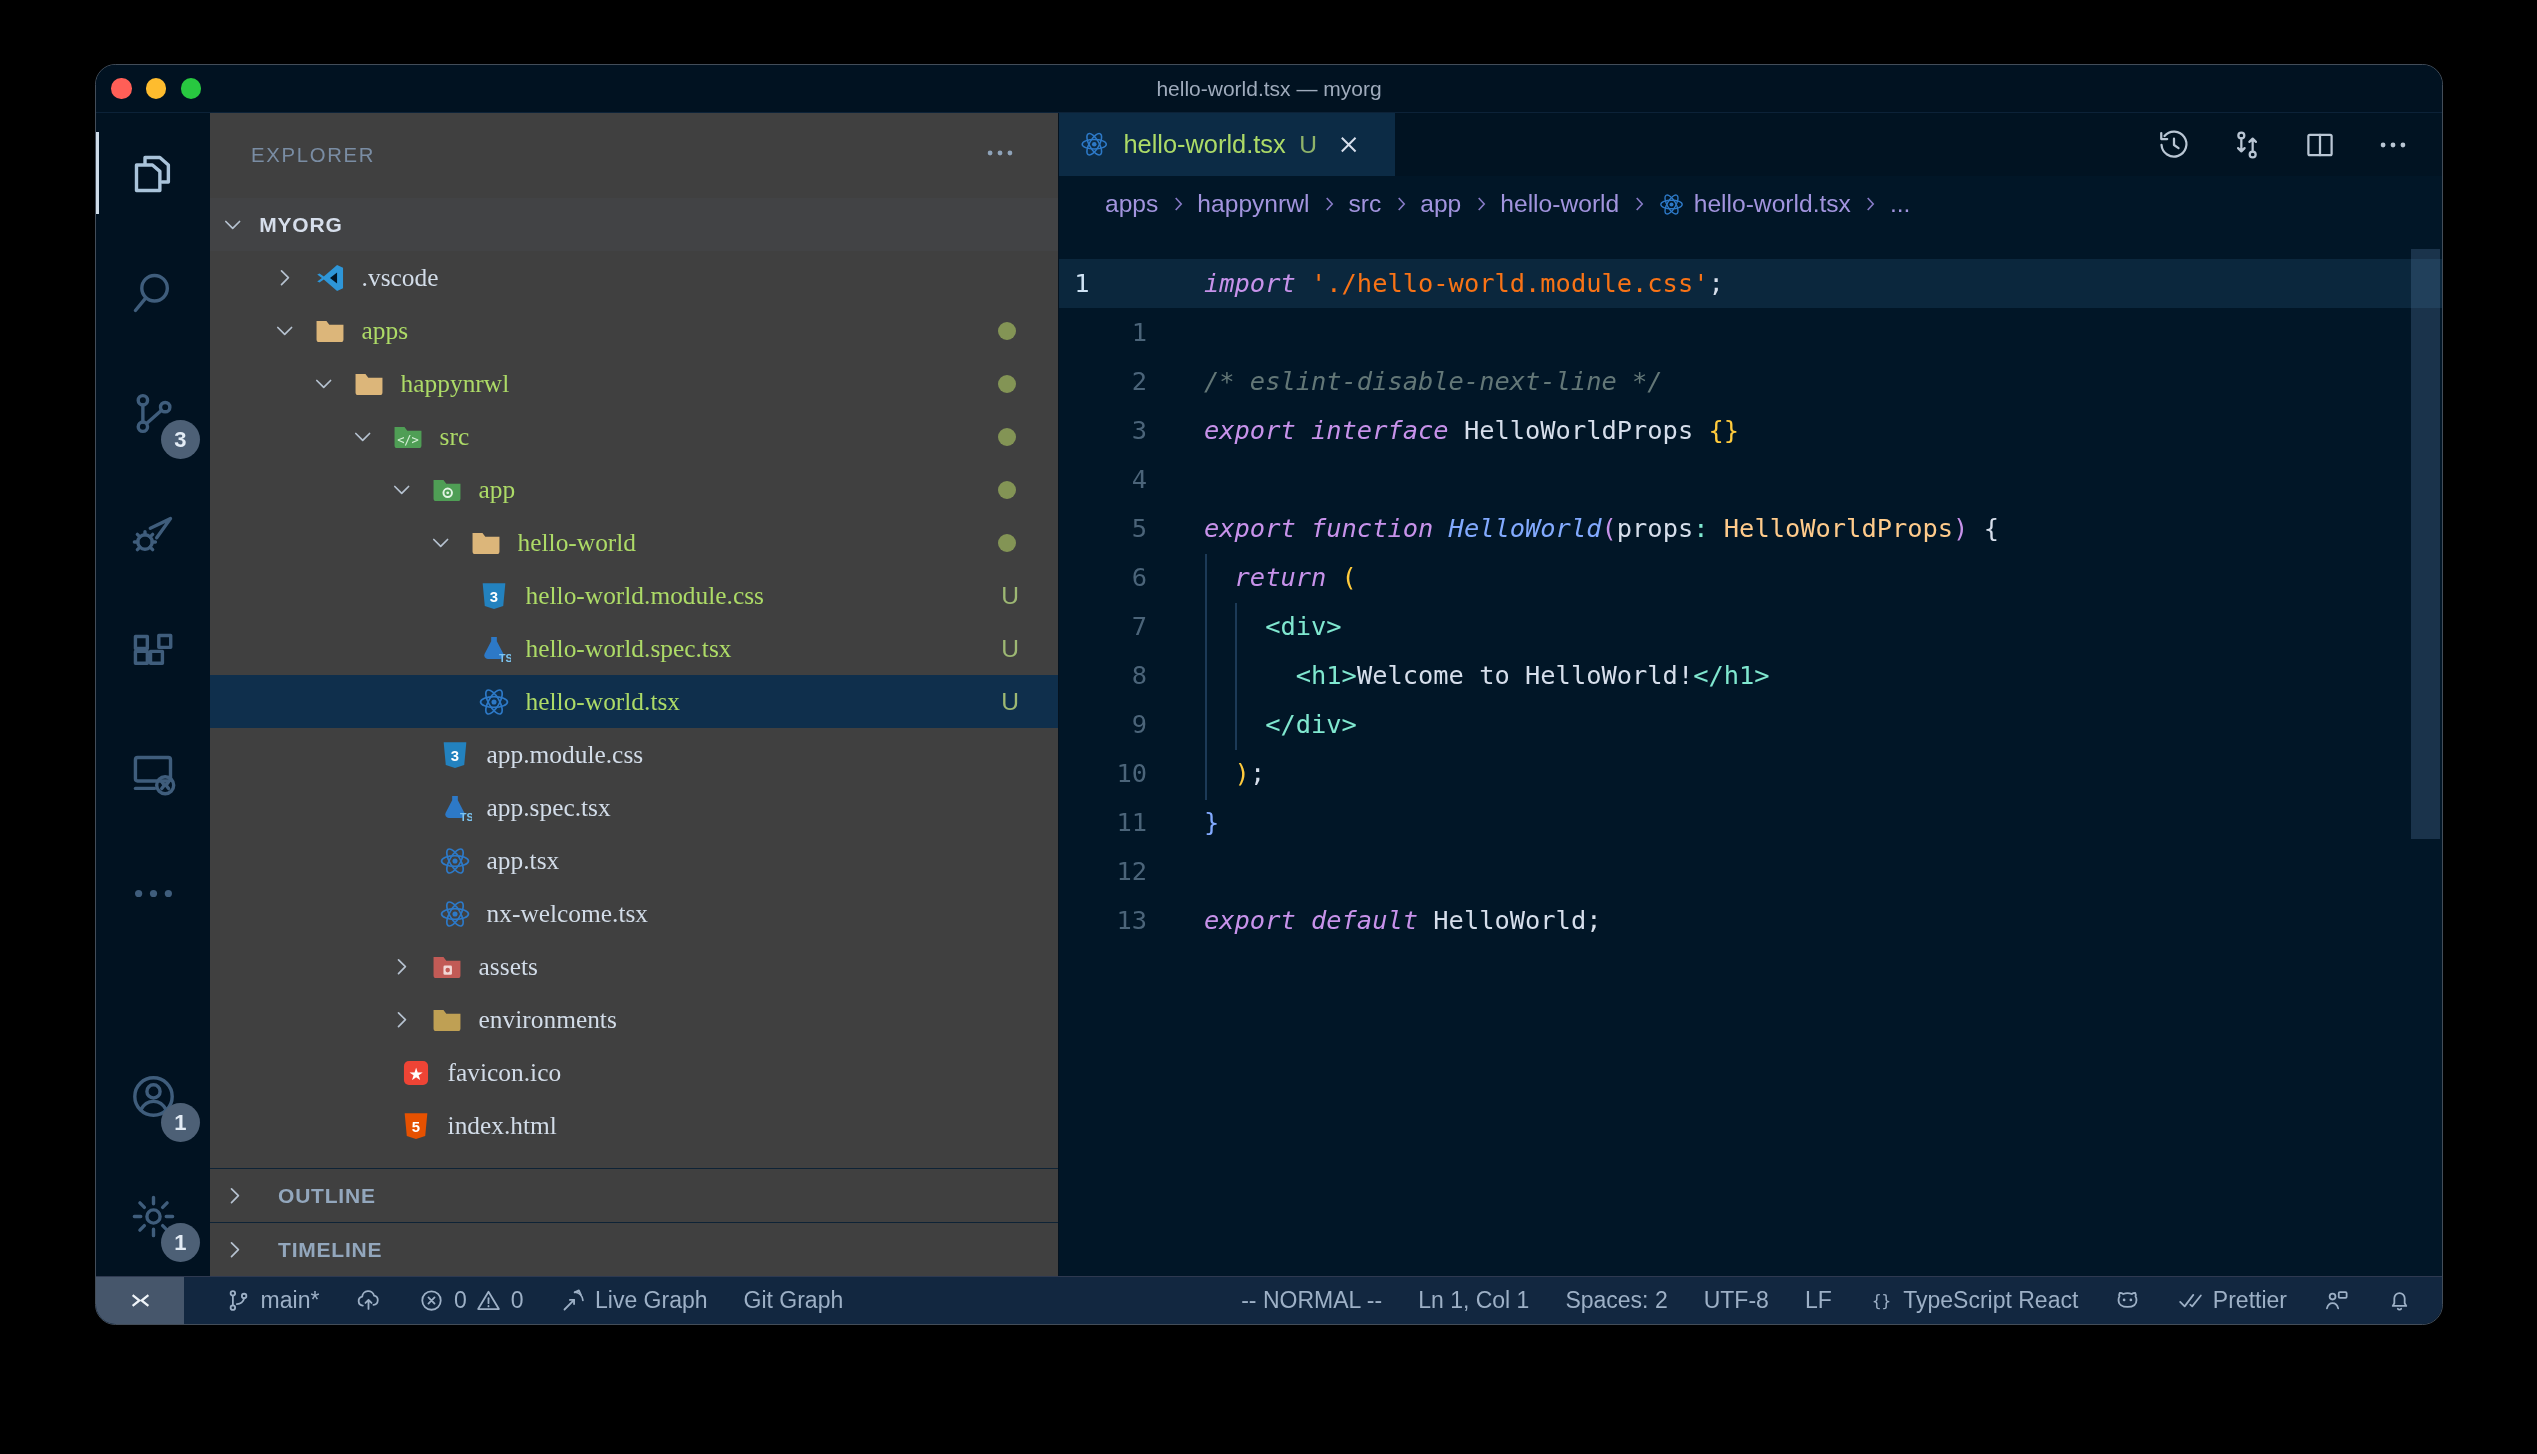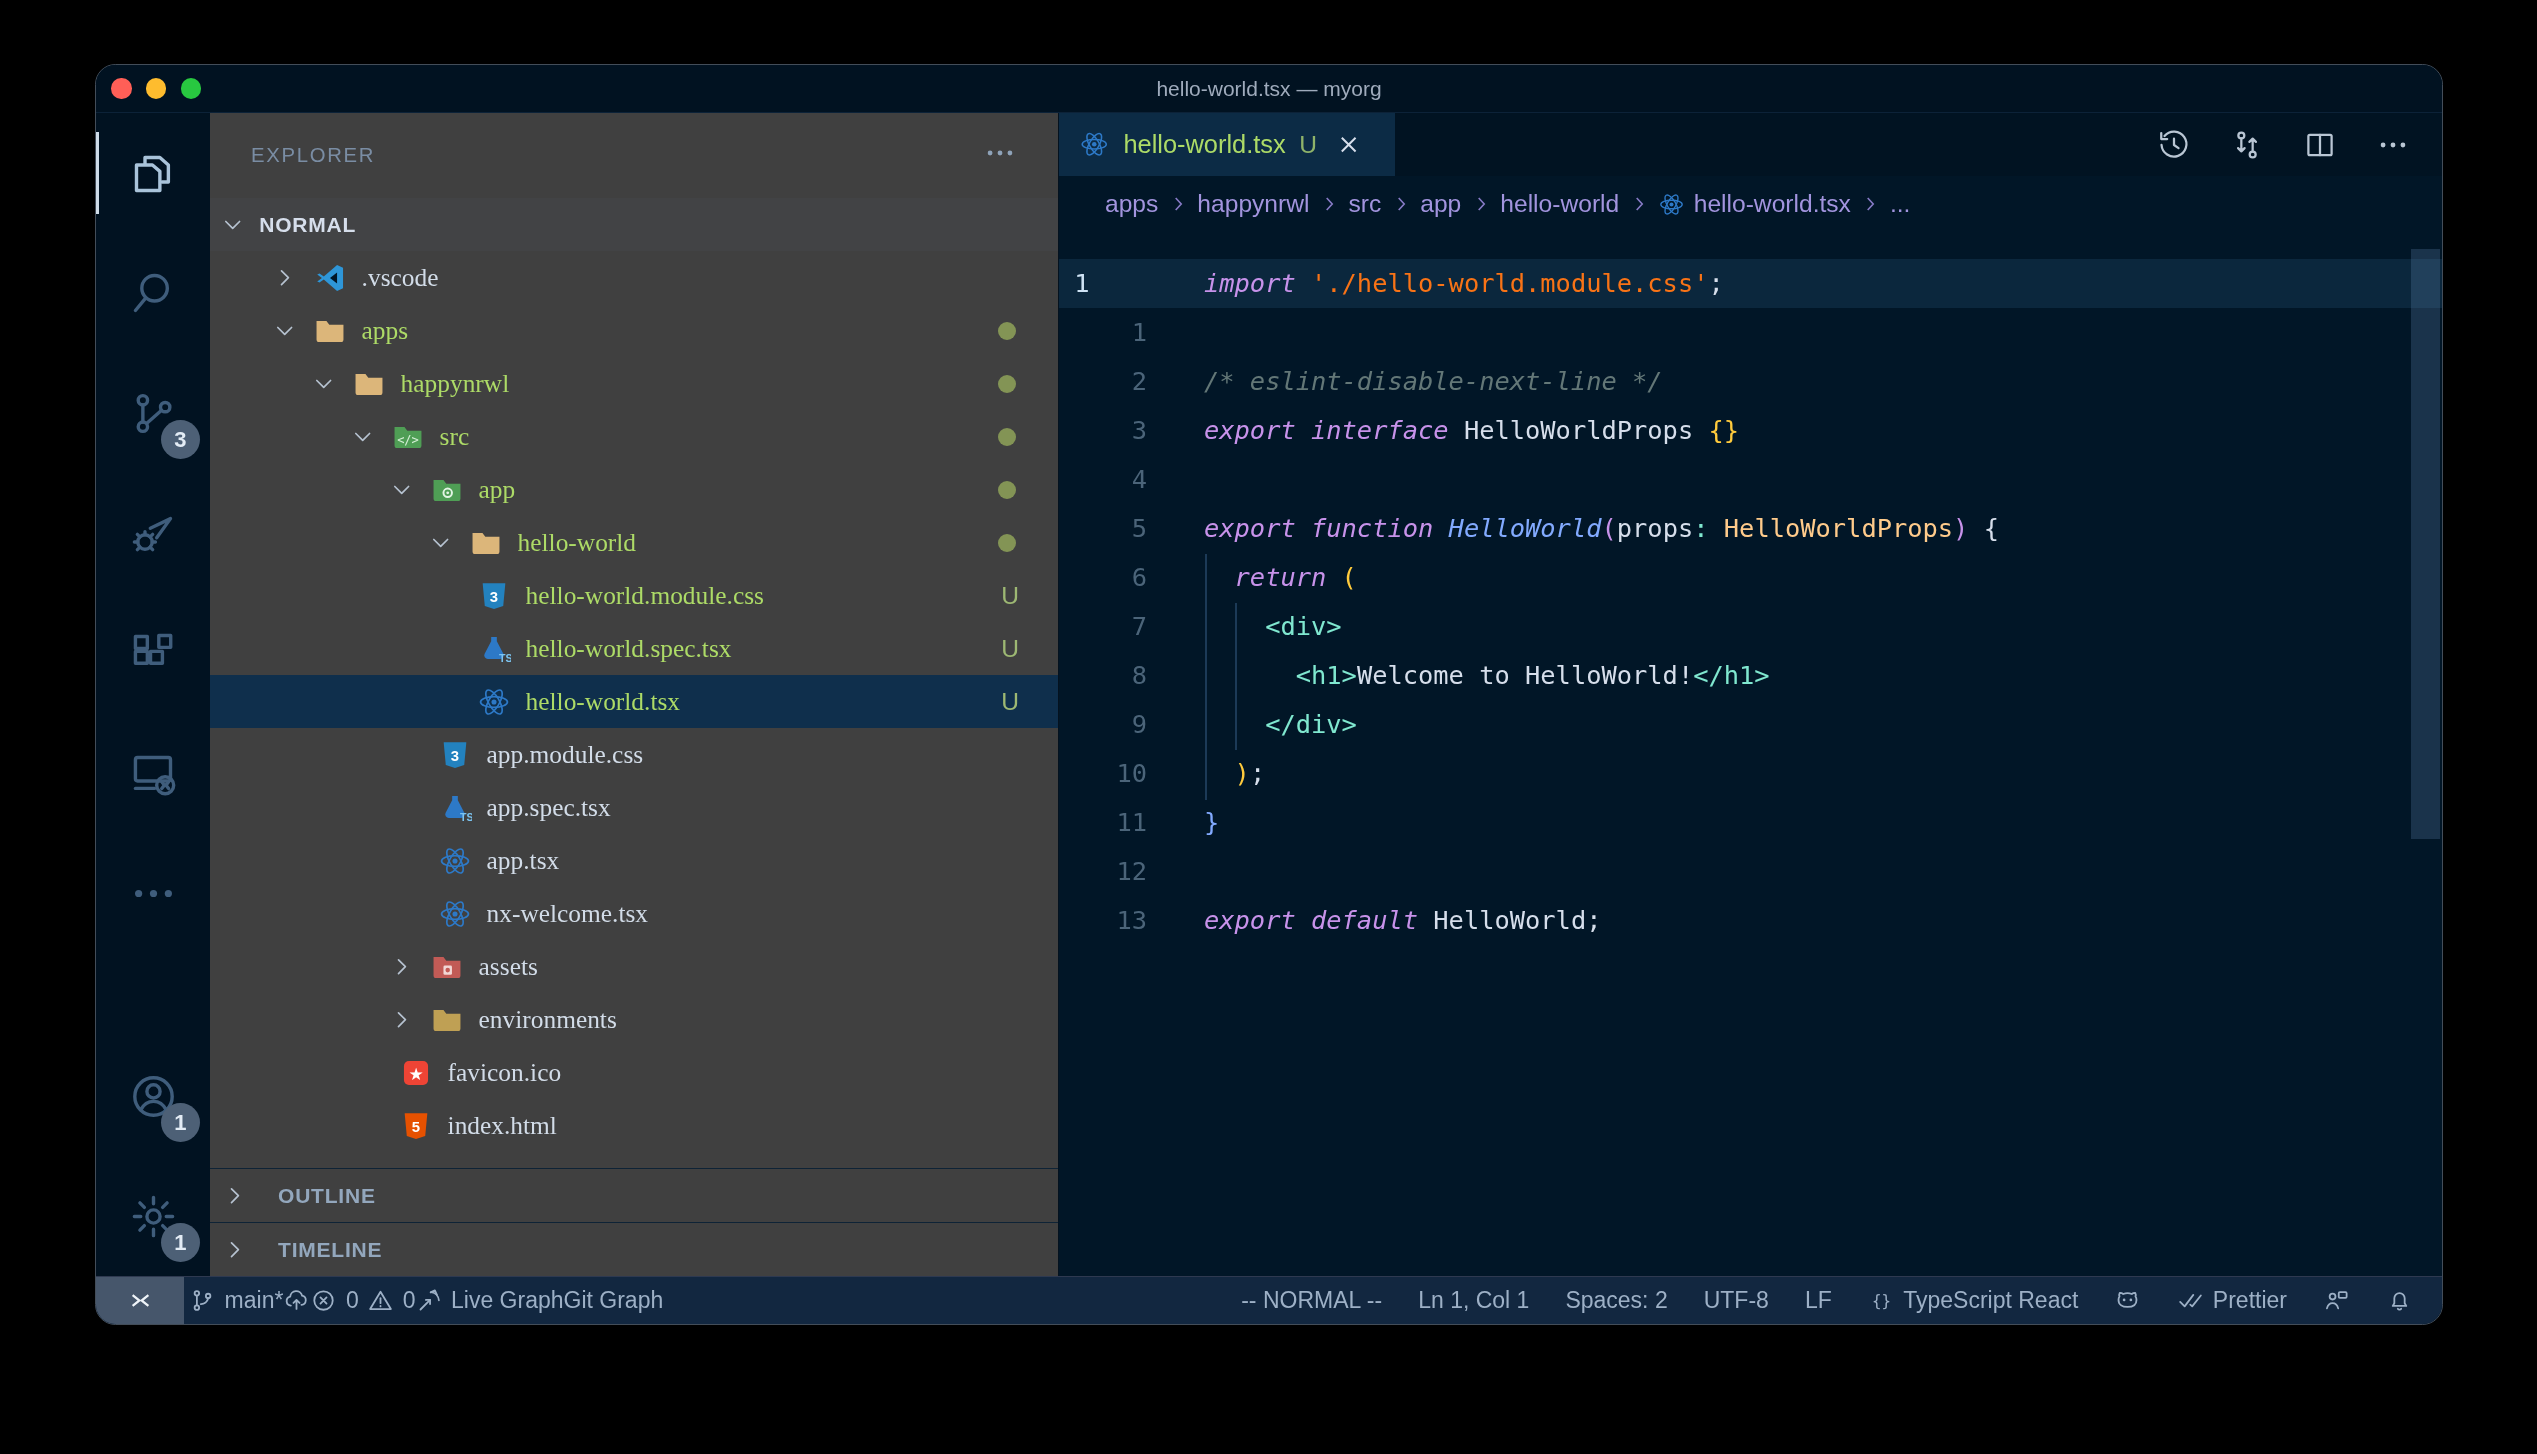--- a/index.html
+++ b/index.html
@@ -87,21 +87,21 @@
   .type{color:#ffcb8b;}
   .gold{color:#ffcb3d;}
   .teal{color:#80e8d0;}
   .pink{color:#c792ea;}
   .blue{color:#82aaff;}
   .guide{position:absolute;width:1.7px;background:#1c3a57;}
   .vscroll{position:absolute;right:1.7px;top:17px;width:29px;height:590px;background:rgba(92,130,168,0.28);}
   
   .statusbar{height:47px;flex:0 0 47px;background:#122740;border-top:1.7px solid #2e3950;
              display:flex;align-items:center;color:#9db0c6;font-size:23px;}
-  .st-left{display:flex;align-items:center;height:100%;}
+  .st-left{display:flex;align-items:center;gap:36px;height:100%;}
   .st-right{margin-left:auto;display:flex;align-items:center;gap:36px;padding-right:29px;height:100%;}
   .st-item{display:flex;align-items:center;gap:8.5px;white-space:nowrap;height:100%;}
   .st-item .icw{display:flex;}
   .st-item .icw svg{width:27px;height:27px;}
   .st-remote{width:88px;height:100%;background:#46566b;color:#eef3f8;display:flex;
              align-items:center;justify-content:center;margin-right:5.1px;}
   .st-remote svg{width:27px;height:27px;}
   .icw{display:inline-flex;align-items:center;justify-content:center;}
 </style>
 </head>
@@ -236,21 +236,21 @@
                   <circle cx="19" cy="12" r="1.7"></circle>
                 </g>
               </svg></span>
         </div>
         <div class="sb-section" id="sb-section">
           <span class="chev" id="sec-chev">
               <svg viewBox="0 0 24 24">
                 <path d="M5.5 9l6.5 6.5L18.5 9" fill="none" stroke="currentColor" stroke-width="1.6" stroke-linecap="round" stroke-linejoin="round"></path>
               </svg>
             </span>
-          <span>NORMAL</span>
+          <span>MYORG</span>
         </div>
         <div class="tree" id="tree">
             <div class="trow white" style="padding-left:62px">
               <span class="chev">
                 <svg viewBox="0 0 24 24">
                   <path d="M9 5.5l6.5 6.5L9 18.5" fill="none" stroke="currentColor" stroke-width="1.6" stroke-linecap="round" stroke-linejoin="round"></path>
                 </svg>
               </span>
               <span class="ticon">
                 <span class="icw">

